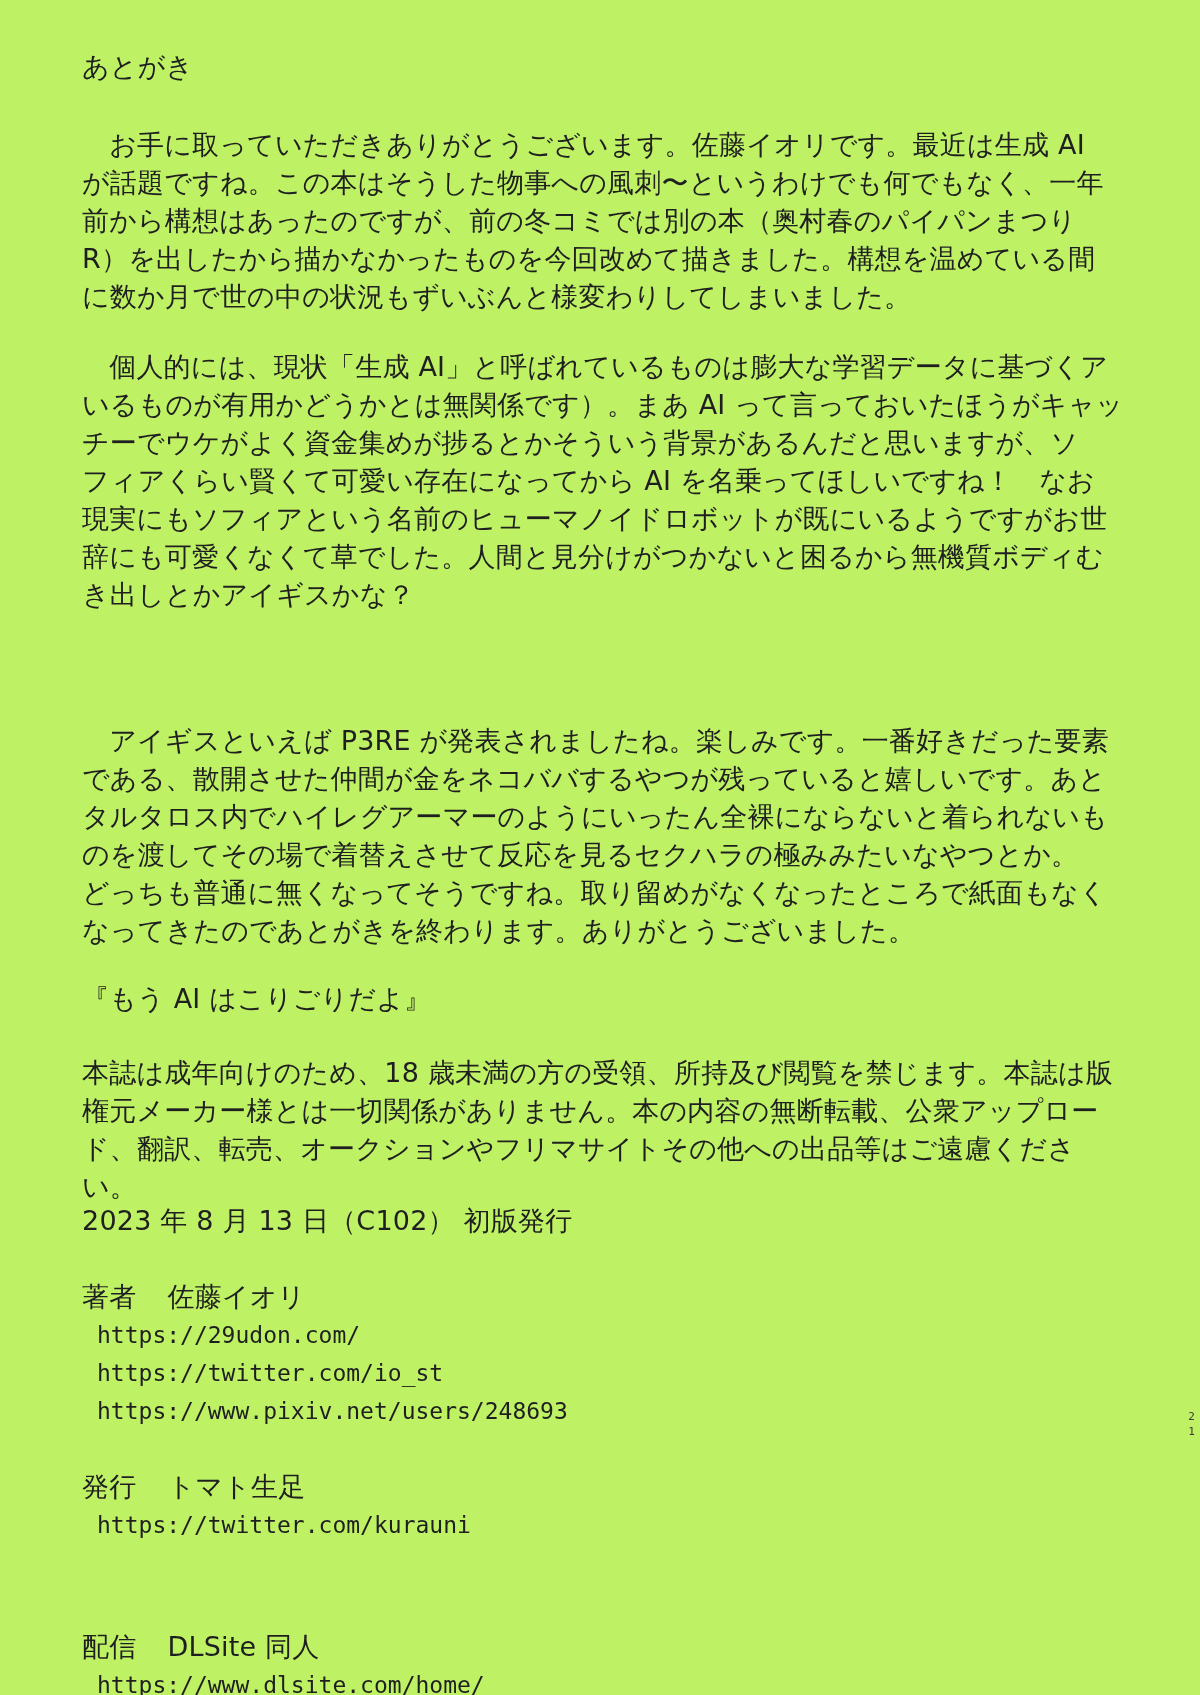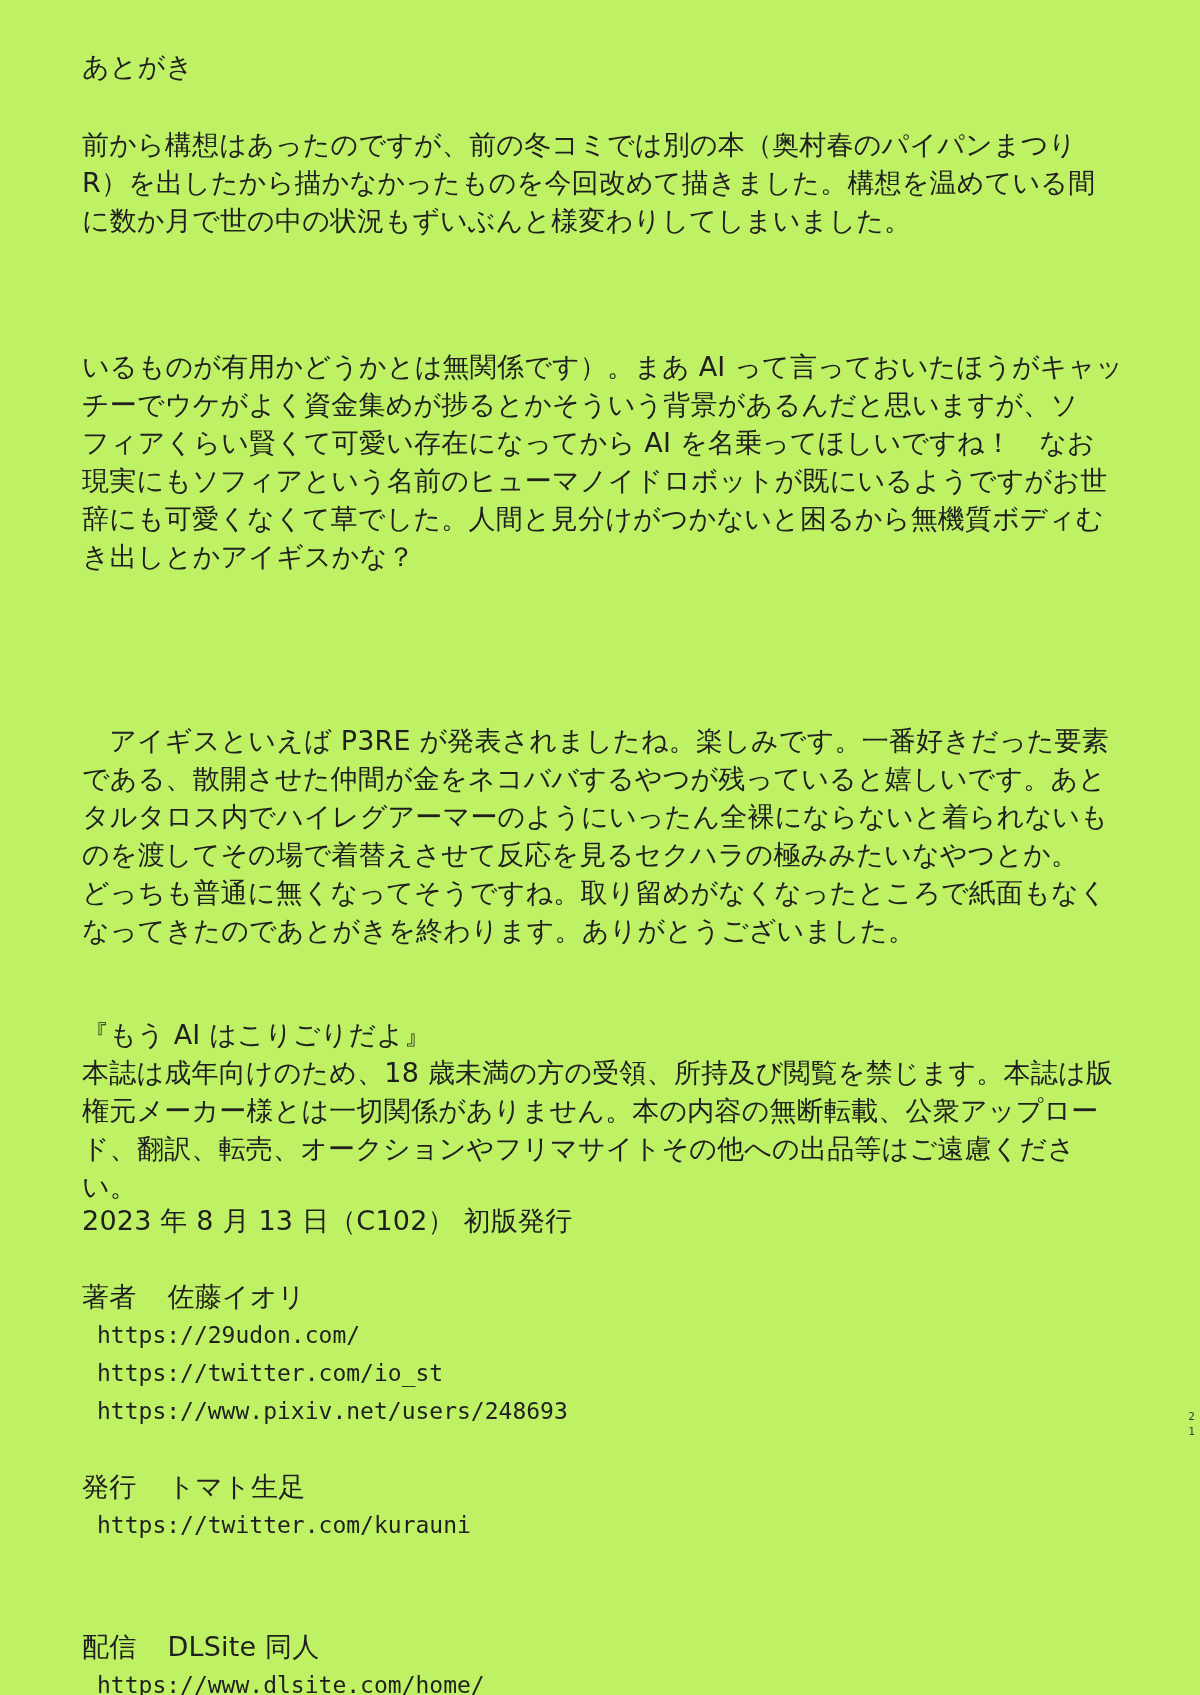--- a/index.html
+++ b/index.html
@@ -47,44 +47,47 @@
   }
 </style>
 </head>
 <body>
 
 <div class="page">
 
   <div class="abs line heading" style="top:48px">あとがき</div>
 
   <div class="abs" style="top:126px">
+    <div class="line">　お手に取っていただきありがとうございます。佐藤イオリです。最近は生成 AI</div>
+    <div class="line">が話題ですね。この本はそうした物事への風刺〜というわけでも何でもなく、一年</div>
     <div class="line">前から構想はあったのですが、前の冬コミでは別の本（奥村春のパイパンまつり</div>
     <div class="line">R）を出したから描かなかったものを今回改めて描きました。構想を温めている間</div>
     <div class="line">に数か月で世の中の状況もずいぶんと様変わりしてしまいました。</div>
   </div>
 
   <div class="abs" style="top:348px">
+    <div class="line">　個人的には、現状「生成 AI」と呼ばれているものは膨大な学習データに基づくア</div>
     <div class="line">いるものが有用かどうかとは無関係です）。まあ AI って言っておいたほうがキャッ</div>
     <div class="line">チーでウケがよく資金集めが捗るとかそういう背景があるんだと思いますが、ソ</div>
     <div class="line">フィアくらい賢くて可愛い存在になってから AI を名乗ってほしいですね！　なお</div>
     <div class="line">現実にもソフィアという名前のヒューマノイドロボットが既にいるようですがお世</div>
     <div class="line">辞にも可愛くなくて草でした。人間と見分けがつかないと困るから無機質ボディむ</div>
     <div class="line">き出しとかアイギスかな？</div>
   </div>
 
   <div class="abs" style="top:722px">
     <div class="line">　アイギスといえば P3RE が発表されましたね。楽しみです。一番好きだった要素</div>
     <div class="line">である、散開させた仲間が金をネコババするやつが残っていると嬉しいです。あと</div>
     <div class="line">タルタロス内でハイレグアーマーのようにいったん全裸にならないと着られないも</div>
     <div class="line">のを渡してその場で着替えさせて反応を見るセクハラの極みみたいなやつとか。</div>
     <div class="line">どっちも普通に無くなってそうですね。取り留めがなくなったところで紙面もなく</div>
     <div class="line">なってきたのであとがきを終わります。ありがとうございました。</div>
   </div>
 
-  <div class="abs line book-title" style="top:1016px">『もう AI はこりごりだよ』</div>
+  <div class="abs line book-title" style="top:980px">『もう AI はこりごりだよ』</div>
 
   <div class="abs" style="top:1054px">
     <div class="line">本誌は成年向けのため、18 歳未満の方の受領、所持及び閲覧を禁じます。本誌は版</div>
     <div class="line">権元メーカー様とは一切関係がありません。本の内容の無断転載、公衆アップロー</div>
     <div class="line">ド、翻訳、転売、オークションやフリマサイトその他への出品等はご遠慮ください。</div>
   </div>
 
   <div class="abs line" style="top:1202px">2023 年 8 月 13 日（C102） 初版発行</div>
 
   <div class="abs" style="top:1278px">

